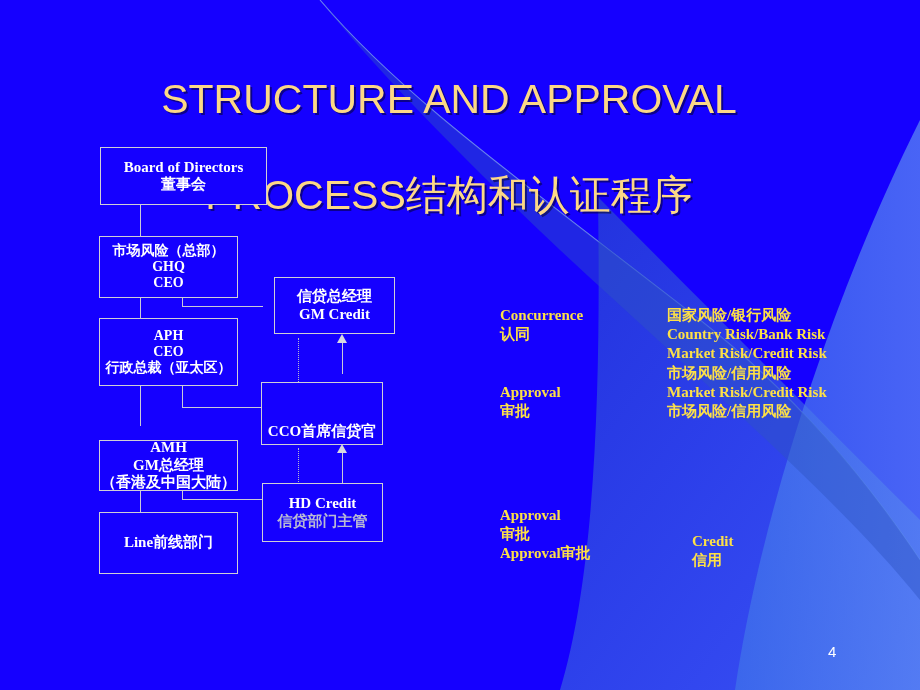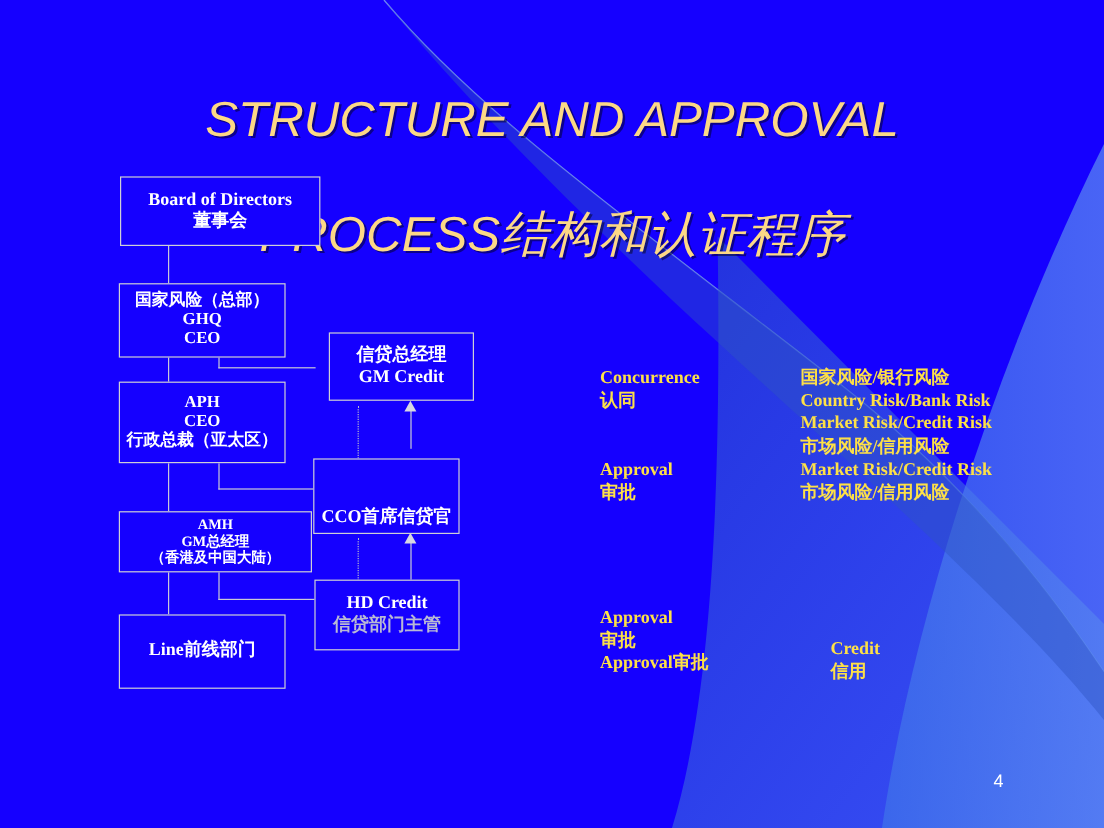--- a/index.html
+++ b/index.html
@@ -25,32 +25,31 @@
   .bg-layer {
     position: absolute;
     left: 0; top: 0;
     width: 920px; height: 690px;
     pointer-events: none;
   }
 
   
   #title {
     position: absolute;
-    left: 60px;
+    left: 49px;
     top: 28px;
     width: 800px;
     text-align: center;
     font-family: "Liberation Sans", "DejaVu Sans", sans-serif;
     font-size: 41px;
     line-height: 1.17;
     color: #fcd886;
     text-shadow: 2px 2px 0 rgba(0,0,0,0.45);
     letter-spacing: 0px;
     white-space: pre-line;
-    font-style: italic;
   }
   #title .t-line { display: block; }
 
   
   #chart {
     position: absolute;
     left: 0; top: 0;
     width: 920px; height: 690px;
   }
   .node {
@@ -173,32 +172,32 @@
 
     <div class="conn v" style="left:342px; top:342px; height:32px;"></div>
     <div class="arrow-up" style="left:337px; top:334px;"></div>
 
     <div class="node" style="left:100px; top:147px; width:167px; height:58px;">
       <span class="ln">Board of Directors</span>
       <span class="ln">董事会</span>
     </div>
 
     <div class="node" style="left:99px; top:236px; width:139px; height:62px; font-size:14px;">
-      <span class="ln">国家风险（总部）</span>
+      <span class="ln">市场风险（总部）</span>
       <span class="ln">GHQ</span>
       <span class="ln">CEO</span>
     </div>
 
     <div class="node" style="left:99px; top:318px; width:139px; height:68px; font-size:14px;">
       <span class="ln">APH</span>
       <span class="ln">CEO</span>
       <span class="ln">行政总裁（亚太区）</span>
     </div>
 
-    <div class="node" style="left:99px; top:426px; width:161px; height:51px; font-size:12px;">
+    <div class="node" style="left:99px; top:440px; width:139px; height:51px; font-size:15px;">
       <span class="ln">AMH</span>
       <span class="ln">GM总经理</span>
       <span class="ln">（香港及中国大陆）</span>
     </div>
 
     <div class="node" style="left:99px; top:512px; width:139px; height:62px;">
       <span class="ln">Line前线部门</span>
     </div>
 
     <div class="node" style="left:274px; top:277px; width:121px; height:57px;">

